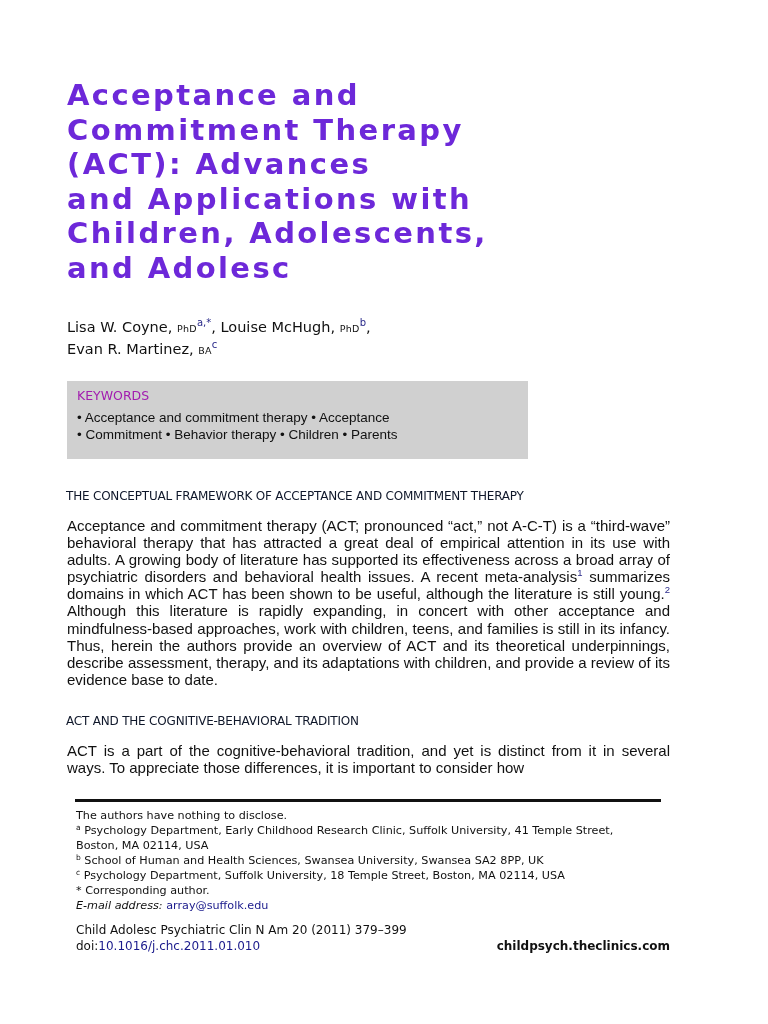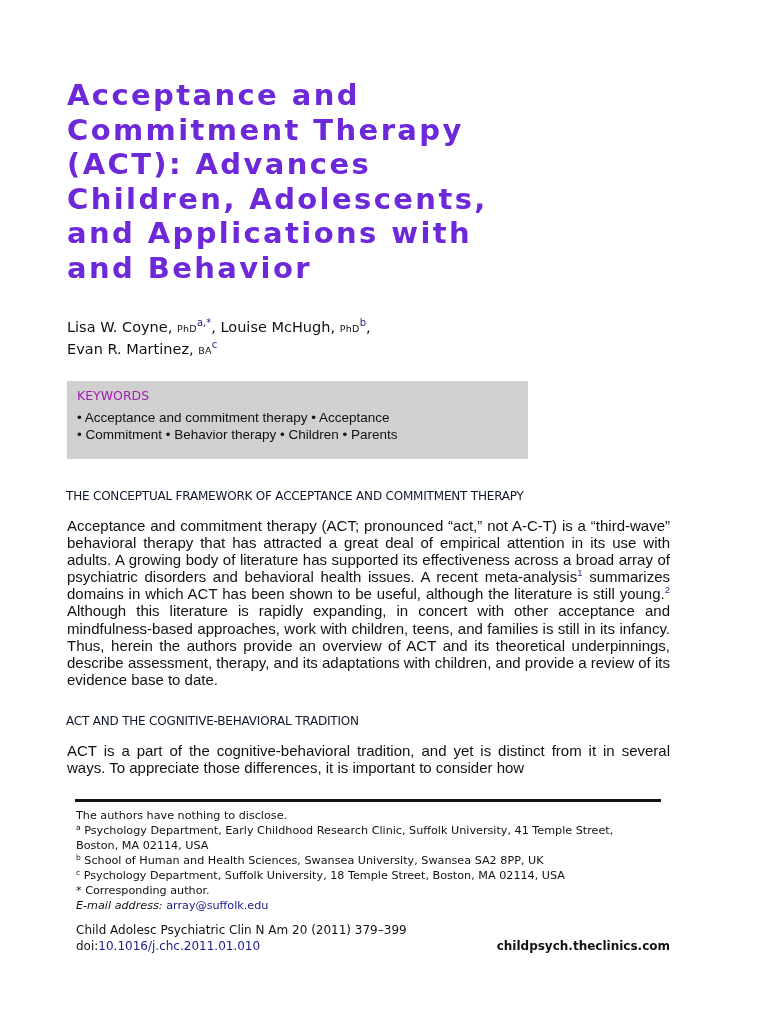--- a/index.html
+++ b/index.html
@@ -55,23 +55,23 @@
   .journal .right { position:absolute; right:0; top:0; font-weight:bold; }
   .journal .link { color:#1a1a8c; }
 </style>
 </head>
 <body>
 
 <h1 class="title">
   <span>Acceptance and</span>
   <span>Commitment Therapy</span>
   <span>(ACT): Advances</span>
+  <span>and Applications with</span>
   <span>Children, Adolescents,</span>
-  <span>and Applications with</span>
-  <span>and Behavior</span>
+  <span>and Adolesc</span>
 </h1>
 
 <div class="authors">
   <div>
     <span>Lisa W. Coyne,</span>
     <span class="deg">PhD</span><sup>a,*</sup><span>,</span>
     <span>Louise McHugh,</span>
     <span class="deg">PhD</span><sup>b</sup><span>,</span>
   </div>
   <div>

